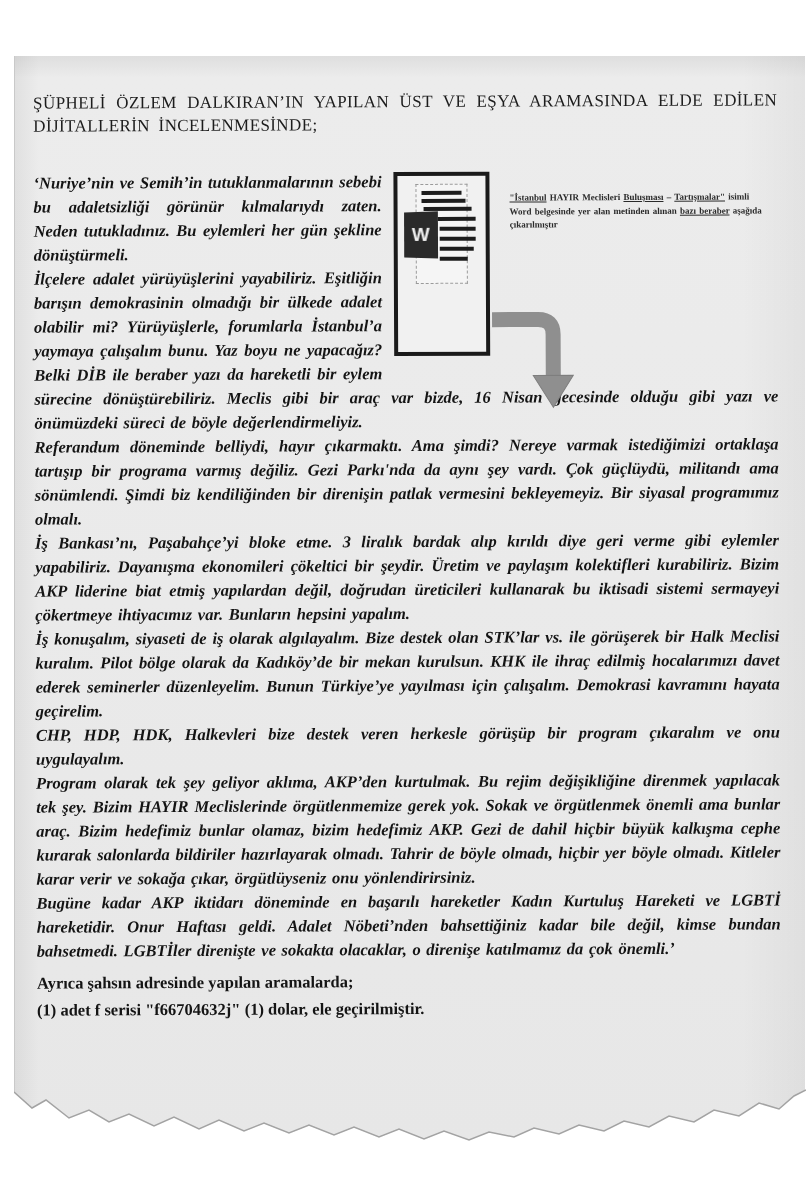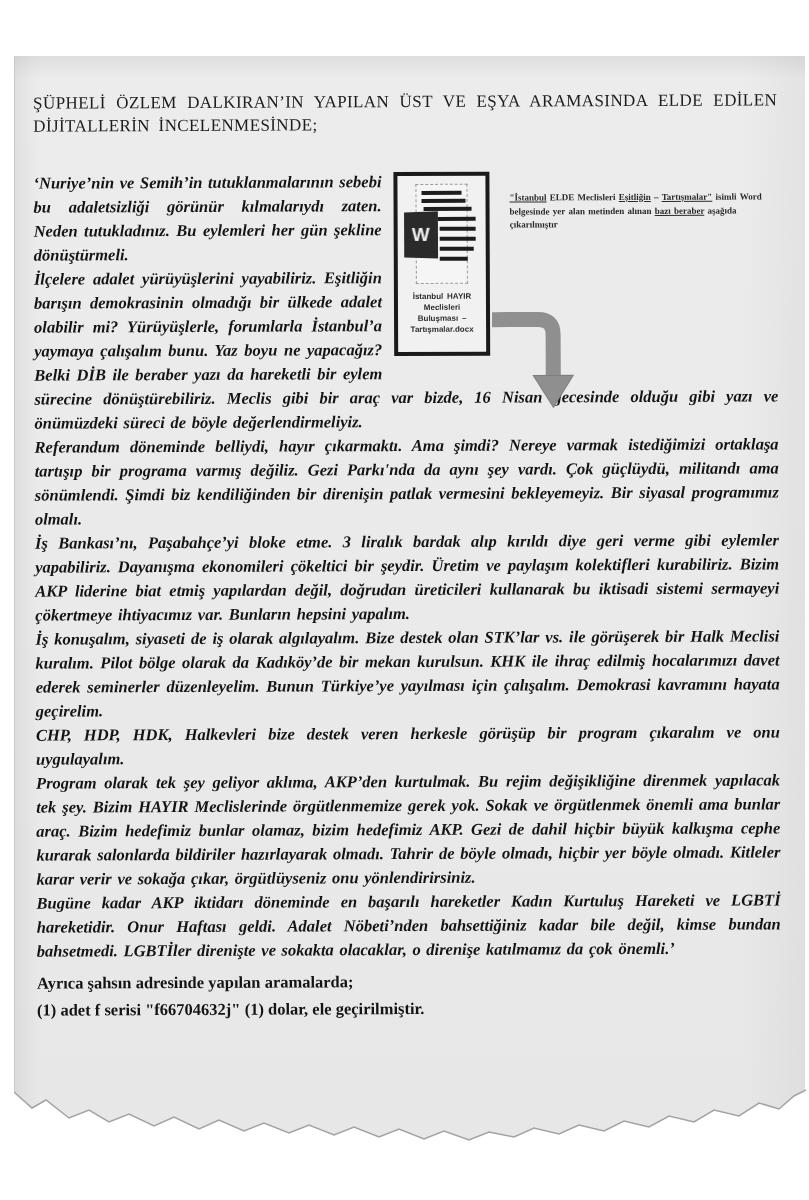--- a/index.html
+++ b/index.html
@@ -96,28 +96,23 @@
               <div class="doc-bar b0"></div>
               <div class="doc-bar b1"></div>
               <div class="doc-bar b2"></div>
               <div class="doc-bar b3"></div>
               <div class="doc-bar b4"></div>
               <div class="doc-bar b5"></div>
               <div class="doc-bar b6"></div>
               <div class="doc-bar b7"></div>
               <div class="w-square">W</div>
             </div>
-            <div class="doc-caption">
-              <div>İstanbul HAYIR Meclisleri</div>
-              <div>Buluşması –</div>
-              <div>Tartışmalar.docx</div>
-            </div>
           </div>
 
-          <div class="annotation"><span class="u">"İstanbul</span><span class=""> ELDE Meclisleri </span><span class="u">Eşitliğin</span><span class=""> – </span><span class="u">Tartışmalar"</span><span class=""> isimli Word belgesinde yer alan metinden alınan </span><span class="u">bazı beraber</span><span class=""> aşağıda çıkarılmıştır</span></div>
+          <div class="annotation"><span class="u">"İstanbul</span><span class=""> HAYIR Meclisleri </span><span class="u">Buluşması</span><span class=""> – </span><span class="u">Tartışmalar"</span><span class=""> isimli Word belgesinde yer alan metinden alınan </span><span class="u">bazı beraber</span><span class=""> aşağıda çıkarılmıştır</span></div>
 
           <svg class="arrow-svg" width="100" height="120" viewBox="0 0 100 120">
             <path d="M2,16 L48,16 Q63,16 63,31 L63,74" fill="none" stroke="#8f8f8f" stroke-width="15"></path>
             <polygon points="43,72 83,72 63,104" fill="#8f8f8f" stroke="#7e7e7e" stroke-width="1"></polygon>
           </svg>
         </div>
 
         <div class="para">‘Nuriye’nin ve Semih’in tutuklanmalarının sebebi bu adaletsizliği görünür kılmalarıydı zaten. Neden tutukladınız. Bu eylemleri her gün şekline dönüştürmeli.</div>
         <div class="para">İlçelere adalet yürüyüşlerini yayabiliriz. Eşitliğin barışın demokrasinin olmadığı bir ülkede adalet olabilir mi? Yürüyüşlerle, forumlarla İstanbul’a yaymaya çalışalım bunu. Yaz boyu ne yapacağız? Belki DİB ile beraber yazı da hareketli bir eylem sürecine dönüştürebiliriz. Meclis gibi bir araç var bizde, 16 Nisan gecesinde olduğu gibi yazı ve önümüzdeki süreci de böyle değerlendirmeliyiz.</div>
         <div class="para">Referandum döneminde belliydi, hayır çıkarmaktı. Ama şimdi? Nereye varmak istediğimizi ortaklaşa tartışıp bir programa varmış değiliz. Gezi Parkı'nda da aynı şey vardı. Çok güçlüydü, militandı ama sönümlendi. Şimdi biz kendiliğinden bir direnişin patlak vermesini bekleyemeyiz. Bir siyasal programımız olmalı.</div>

